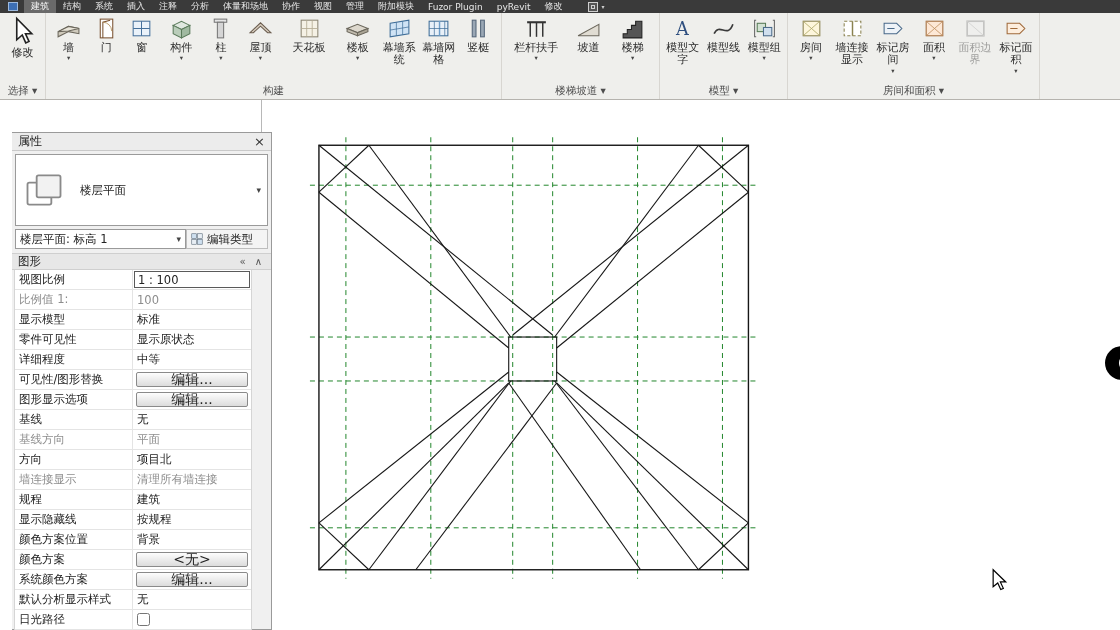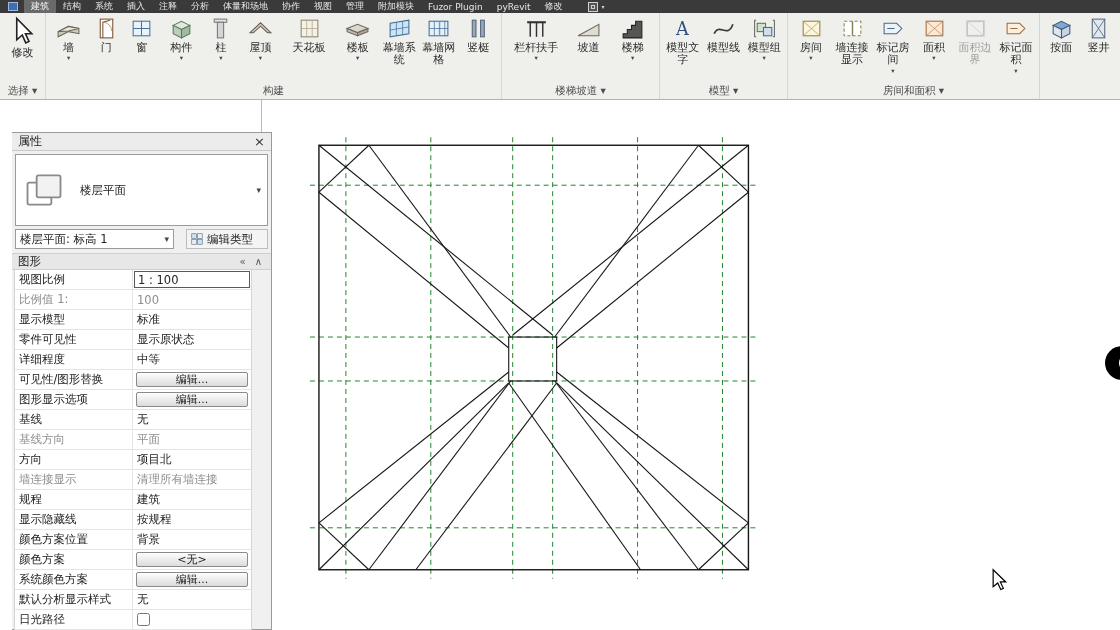--- a/index.html
+++ b/index.html
@@ -37,39 +37,39 @@
   
   .props{position:absolute;left:12px;top:32px;width:260px;height:498px;background:#f0f0f0;
     border:1px solid #9a9a9a;border-left:none;font-size:11.5px;z-index:5}
   .p-header{height:18px;background:#ececec;border-bottom:1px solid #c9c9c9;
     display:flex;align-items:center;padding:0 6px;font-size:12px}
   .p-close{margin-left:auto;font-size:13px;line-height:13px;color:#333}
   .p-type{height:72px;margin:3px;background:#fff;border:1px solid #9a9a9a;
     display:flex;align-items:center;padding:0 6px}
   .p-type .sheeticon{width:44px;height:44px;margin-right:14px}
   .p-type .caret{margin-left:auto;color:#444;font-size:9px}
-  .p-instrow{display:flex;margin:0 3px;height:20px;gap:12px}
+  .p-instrow{display:flex;margin:0 3px;height:20px;gap:0}
   .p-combobox{flex:1;background:#fff;border:1px solid #9a9a9a;display:flex;align-items:center;
     padding:0 4px;white-space:nowrap;overflow:hidden}
   .p-combobox .caret{margin-left:auto;font-size:9px;color:#444}
   .p-edittype{width:82px;border:1px solid #bdbdbd;background:#f4f4f4;display:flex;
     align-items:center;gap:3px;padding:0 3px;white-space:nowrap}
   .p-edittype .icon{width:14px;height:14px;margin:0}
   .p-section{height:17px;margin-top:4px;background:#e7e7e7;border-top:1px solid #cfcfcf;
     border-bottom:1px solid #cfcfcf;display:flex;align-items:center;padding:0 6px;font-size:11.5px}
   .p-collapse{margin-left:auto;color:#555;font-size:10px;letter-spacing:3px}
   .p-grid{margin-left:2px;width:238px;background:#fff;border:1px solid #d5d5d5;border-top:none}
   .prow{display:flex;height:20px;border-bottom:1px solid #e4e4e4;align-items:stretch;background:#fff}
   .plabel{width:118px;border-right:1px solid #e4e4e4;padding:0 4px;display:flex;align-items:center;
     white-space:nowrap;overflow:hidden}
   .pvalue{flex:1;display:flex;align-items:center;padding:0 4px;white-space:nowrap;overflow:hidden}
   .prow.gray .plabel,.prow.gray .pvalue{color:#8d8d8d}
   .pvalue.v-input{margin:1px;border:1px solid #5a5a5a;background:#fff;padding:0 3px}
   .pvalue.v-button{margin:2px 3px;border:1px solid #8a8a8a;border-radius:2px;
-    background:linear-gradient(#fdfdfd,#dcdcdc);justify-content:center;font-size:11px}
+    background:linear-gradient(#fdfdfd,#dcdcdc);justify-content:center;font-size:14px}
   .pvalue.v-check input{width:13px;height:13px;margin:0}
 </style>
 </head>
 <body>
 
 <svg width="0" height="0" style="position:absolute">
   <defs>
     <symbol id="i-cursor" viewBox="0 0 24 24">
         <path d="M7 2 L7 19 L11.4 15.2 L14.2 21.5 L16.8 20.3 L14 14.2 L19 14.2 Z" fill="#fff" stroke="#222" stroke-width="1.3"></path>
       </symbol>
@@ -412,36 +412,20 @@
             <use href="#i-areatag"></use>
           </svg>
         <span class="lbl">标记面积</span>
         <span class="arrow">▾</span>
       </div>
     </div>
     <div class="rlabel">房间和面积 ▾</div>
   </div>
 
   <div class="rgroup" style="flex:1;border-right:none">
-    <div class="rbtns">
-      <div class="rbtn" style="width:32px">
-        <svg class="icon">
-            <use href="#i-byface"></use>
-          </svg>
-        <span class="lbl">按面</span>
-        <span class="arrow"></span>
-      </div>
-      <div class="rbtn" style="width:32px">
-        <svg class="icon">
-            <use href="#i-shaft"></use>
-          </svg>
-        <span class="lbl">竖井</span>
-        <span class="arrow"></span>
-      </div>
-    </div>
     <div class="rlabel"></div>
   </div>
 </div>
 
 <div class="workspace">
 
   <svg class="canvas-svg" viewBox="261 0 859 530">
 
     <g fill="none" stroke-width="1" stroke-dasharray="5 4" stroke="#21862b">
       <line x1="345" y1="37" x2="345" y2="479"></line>

